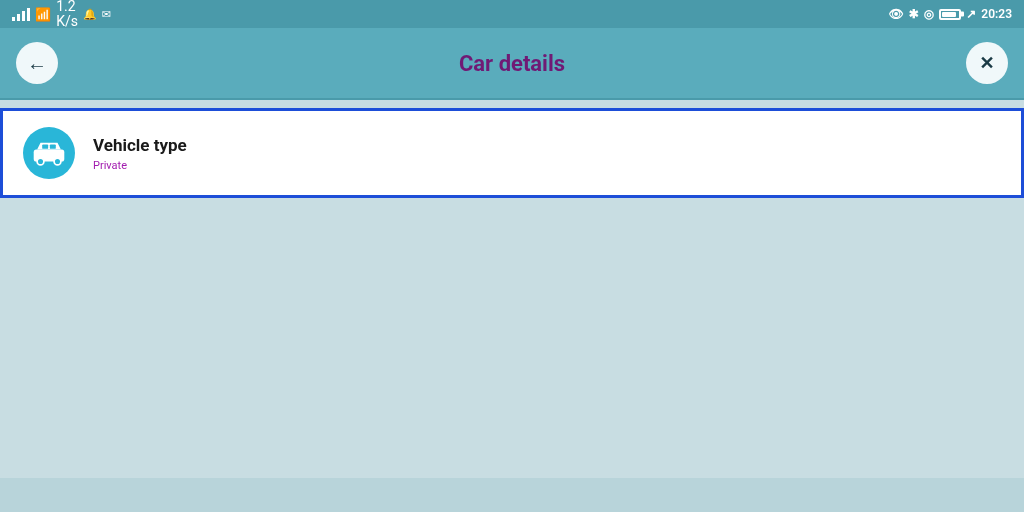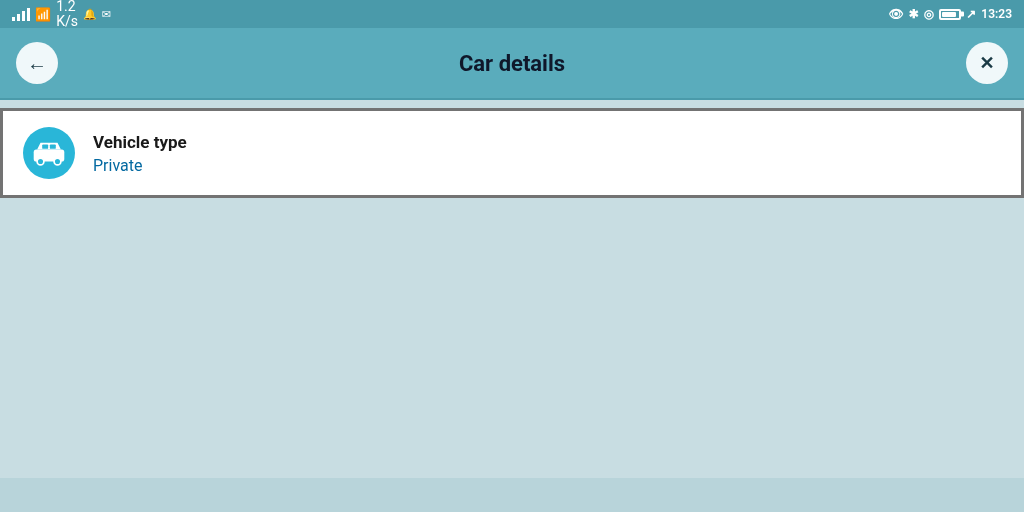--- a/index.html
+++ b/index.html
@@ -42,21 +42,21 @@
       height: 72px;
       display: flex;
       align-items: center;
       justify-content: center;
       position: relative;
       border-bottom: 2px solid #4a9aaa;
     }
     .header-title {
       font-size: 22px;
       font-weight: 700;
-      color: #0f172a;
+      color: #701a75;
     }
     .back-btn {
       position: absolute;
       left: 16px;
       width: 42px;
       height: 42px;
       border-radius: 50%;
       background: #f0f8fa;
       border: none;
       display: flex;
@@ -99,21 +99,21 @@
       background: white;
       display: flex;
       align-items: center;
       padding: 16px 20px;
       border-bottom: 1px solid #e0ecef;
       cursor: pointer;
       min-height: 70px;
     }
 
     .menu-item.highlighted {
-      border: 3px solid #737373;
+      border: 3px solid #1d4ed8;
       position: relative;
       z-index: 1;
       align-items: center;
     }
 
     .icon-circle-blue {
       width: 52px;
       height: 52px;
       border-radius: 50%;
       background: #29b6d8;
@@ -142,22 +142,22 @@
     }
 
     .menu-label {
       font-size: 17px;
       font-weight: 700;
       color: #1a1a1a;
       line-height: 1.3;
     }
 
     .menu-sublabel {
-      font-size: 16px;
-      color: #0369a1;
+      font-size: 11px;
+      color: #a21caf;
       margin-top: 2px;
     }
 
     
     .signal-bars {
       display: flex;
       align-items: flex-end;
       gap: 2px;
       height: 14px;
     }
@@ -222,21 +222,21 @@
     <span>✉</span>
   </div>
   <div class="status-right">
     <span>👁</span>
     <span>✱</span>
     <span>◎</span>
     <div class="battery-icon">
       <div class="battery-fill"></div>
     </div>
     <span>↗</span>
-    <span>13:23</span>
+    <span>20:23</span>
   </div>
 </div>
 
 <div class="header">
   <button class="back-btn">
     <span>←</span>
   </button>
   <span class="header-title">Car details</span>
   <button class="close-btn">
     <span>✕</span>

